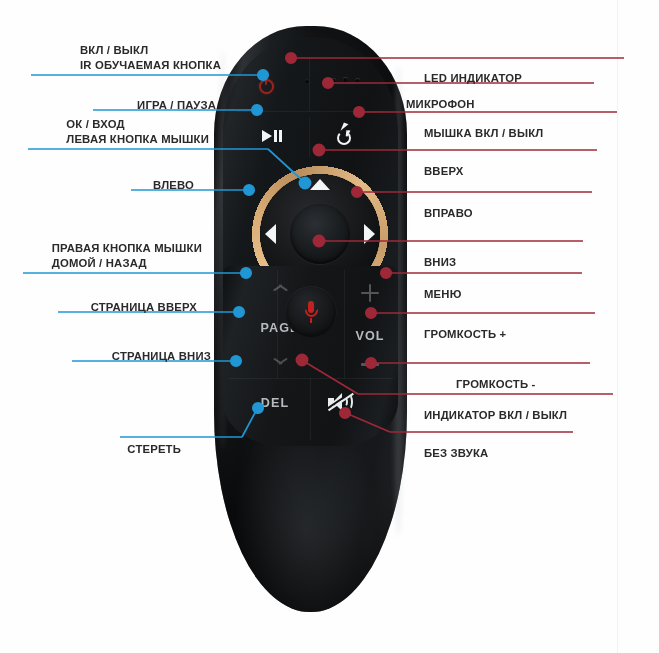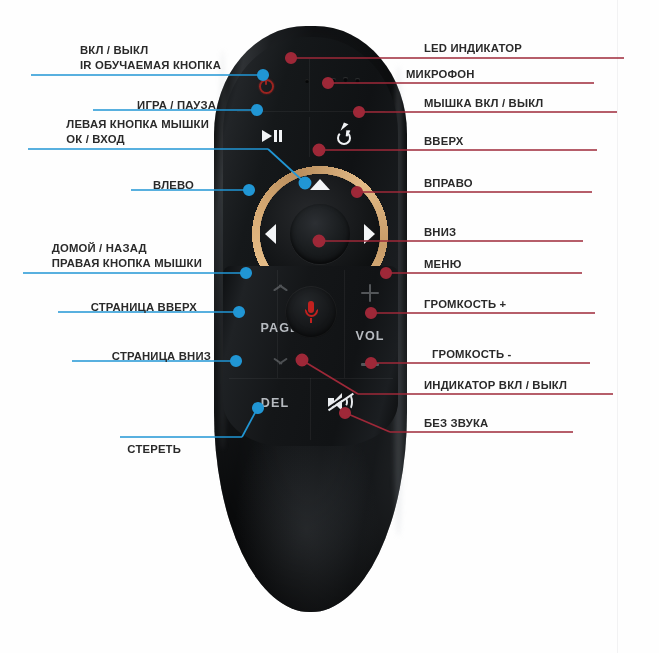--- a/index.html
+++ b/index.html
@@ -41,21 +41,21 @@
     position: absolute;
     z-index: 50;
     font-size: 11.3px;
     font-weight: bold;
     letter-spacing: .18px;
     color: #2a2a2a;
     white-space: nowrap;
     line-height: 14.5px;
   }
   .label.left  { }
-  .label.right { text-align: left; }
+  .label.right { text-align: left; margin-top: 30px; }
   .label .ln { display: block; }
 
   
   #remote {
     position: absolute;
     left: 214px; top: 26px;
     width: 193px; height: 586px;
     z-index: 10;
   }
   .shell {
@@ -527,31 +527,31 @@
   <div class="label left" style="right:438px; top:43px;">
     <span class="ln">ВКЛ / ВЫКЛ</span>
     <span class="ln">IR ОБУЧАЕМАЯ КНОПКА</span>
   </div>
 
   <div class="label left" style="right:443px; top:98px;">
     <span class="ln">ИГРА / ПАУЗА</span>
   </div>
 
   <div class="label left" style="right:450px; top:117px;">
+    <span class="ln">ОК / ВХОД</span>
     <span class="ln">ЛЕВАЯ КНОПКА МЫШКИ</span>
-    <span class="ln">ОК / ВХОД</span>
   </div>
 
   <div class="label left" style="right:465px; top:178px;">
     <span class="ln">ВЛЕВО</span>
   </div>
 
   <div class="label left" style="right:457px; top:241px;">
+    <span class="ln">ПРАВАЯ КНОПКА МЫШКИ</span>
     <span class="ln">ДОМОЙ / НАЗАД</span>
-    <span class="ln">ПРАВАЯ КНОПКА МЫШКИ</span>
   </div>
 
   <div class="label left" style="right:462px; top:300px;">
     <span class="ln">СТРАНИЦА ВВЕРХ</span>
   </div>
 
   <div class="label left" style="right:448px; top:349px;">
     <span class="ln">СТРАНИЦА ВНИЗ</span>
   </div>
 
@@ -584,21 +584,21 @@
   </div>
 
   <div class="label right" style="left:424px; top:257px;">
     <span class="ln">МЕНЮ</span>
   </div>
 
   <div class="label right" style="left:424px; top:297px;">
     <span class="ln">ГРОМКОСТЬ +</span>
   </div>
 
-  <div class="label right" style="left:400px; top:347px;padding-left:32px;">
+  <div class="label right" style="left:424px; top:347px;padding-left:32px;">
     <span class="ln">ГРОМКОСТЬ -</span>
   </div>
 
   <div class="label right" style="left:424px; top:378px;">
     <span class="ln">ИНДИКАТОР ВКЛ / ВЫКЛ</span>
   </div>
 
   <div class="label right" style="left:424px; top:416px;">
     <span class="ln">БЕЗ ЗВУКА</span>
   </div>

